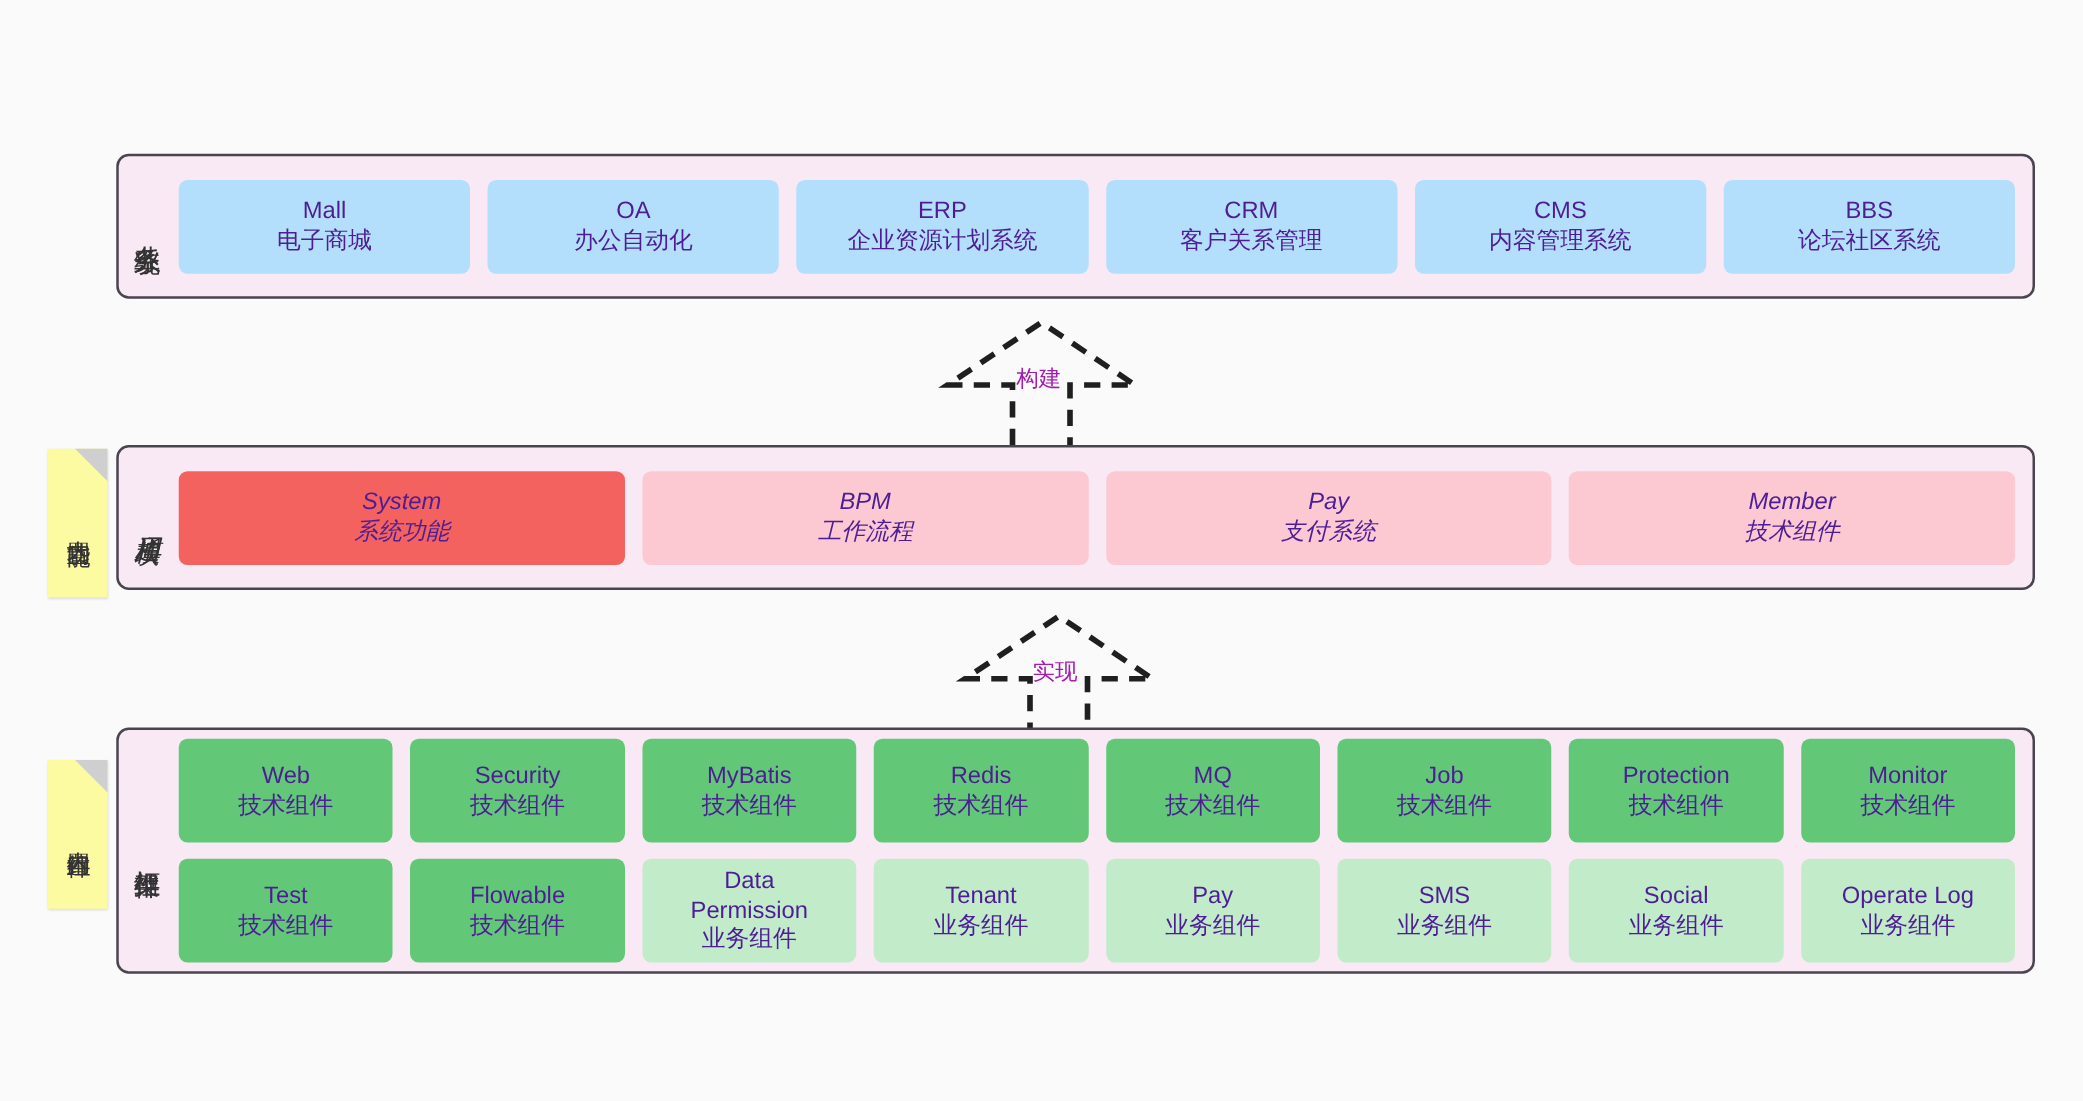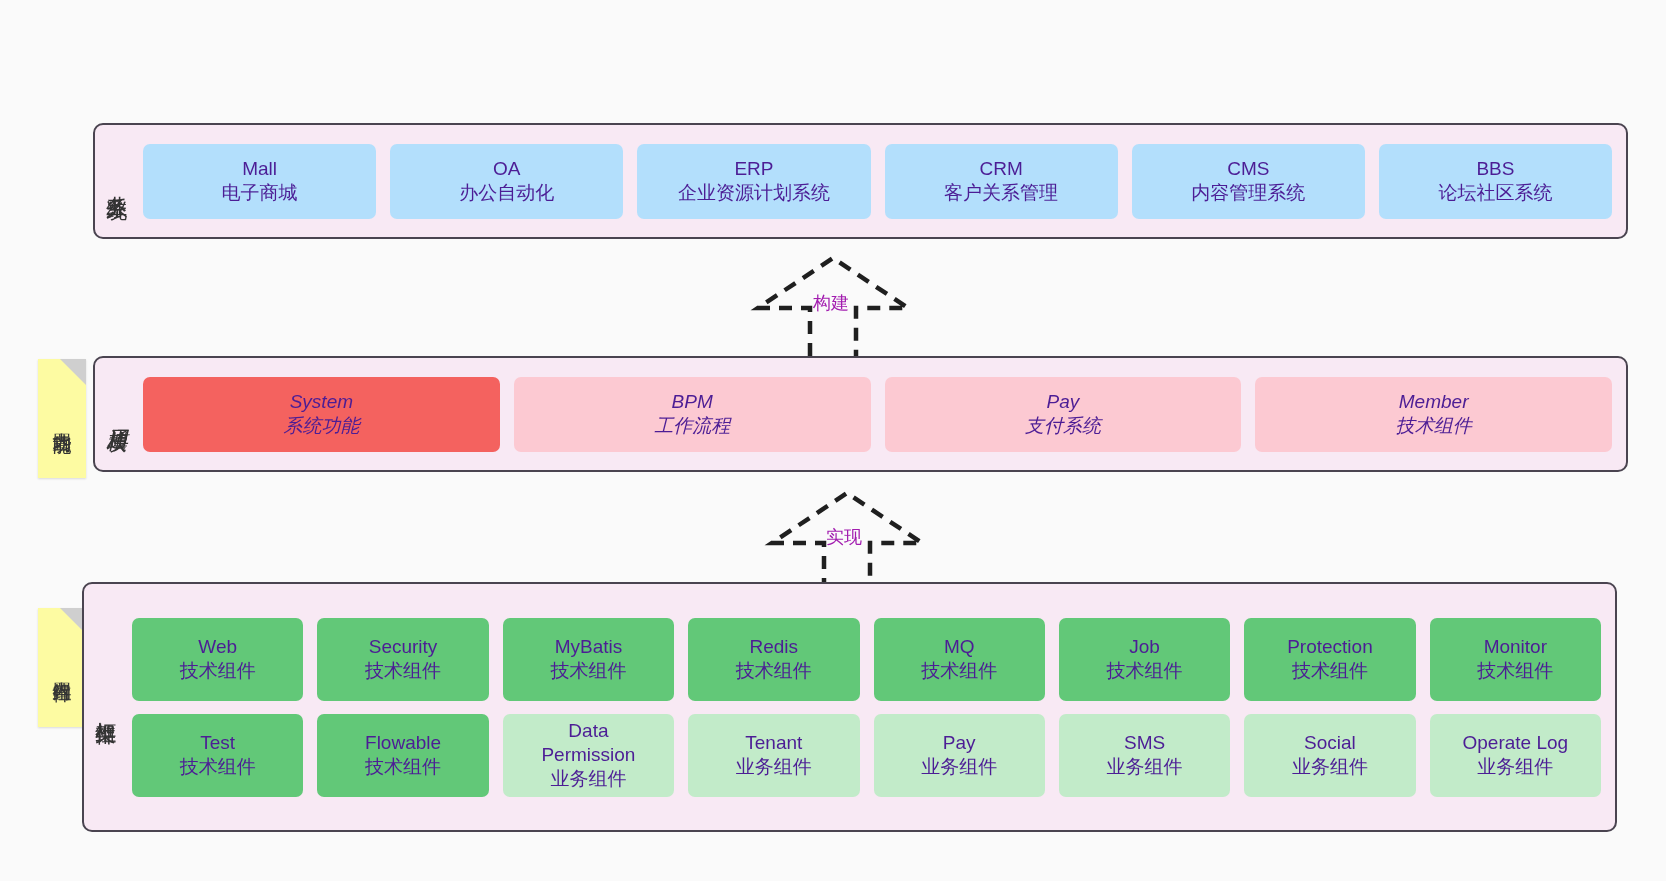--- a/index.html
+++ b/index.html
@@ -87,21 +87,21 @@
 
   
   #layer1 { left: 93px; top: 123px; width: 1535px; height: 116px; }
   #layer1 .cell { height: 75px; }
 
   
   #layer2 { left: 93px; top: 356px; width: 1535px; height: 116px; font-style: italic; }
   #layer2 .cell { height: 75px; }
 
   
-  #layer3 { left: 82px; top: 582px; width: 1535px; height: 250px; }
+  #layer3 { left: 93px; top: 582px; width: 1535px; height: 197px; }
   #layer3 .layer-body { gap: 13px; }
   #layer3 .cell { height: 83px; }
 
   
   .sticky {
     position: absolute;
     box-sizing: border-box;
     background: #fdfba2;
     display: flex;
     align-items: center;

